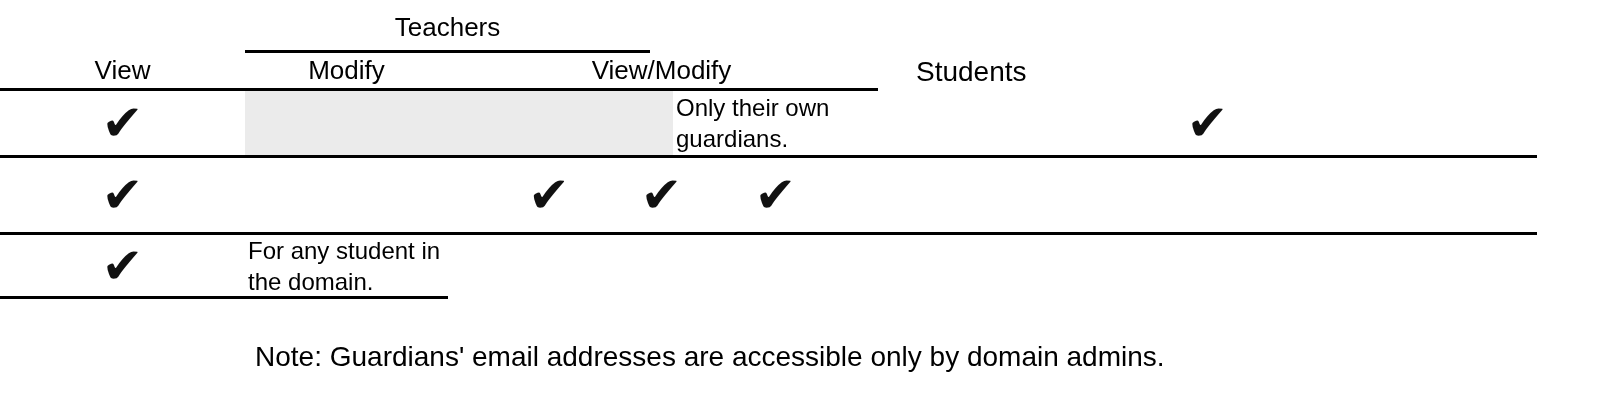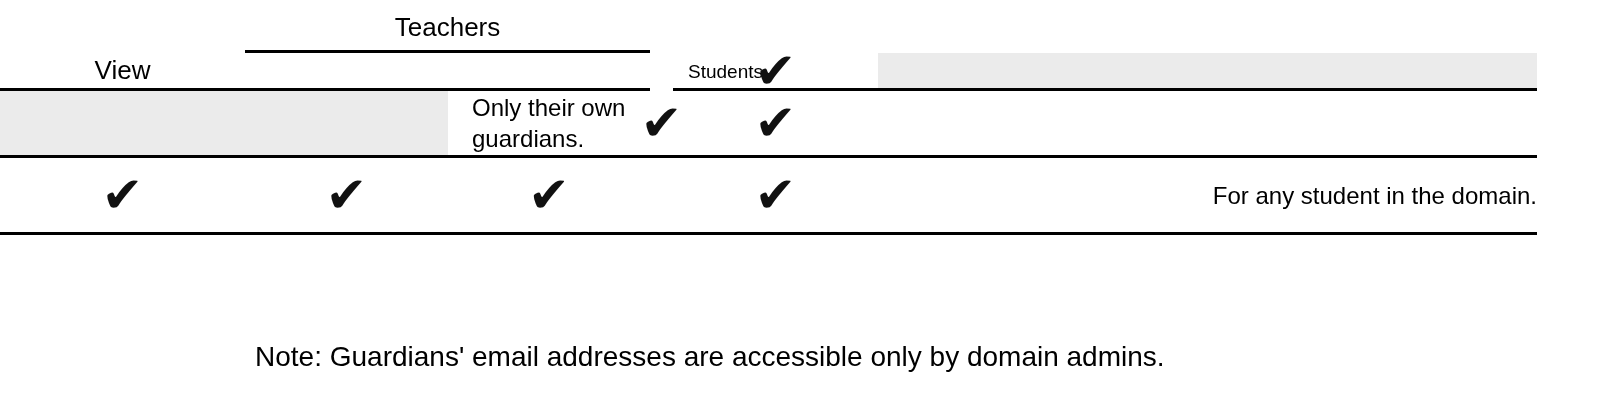--- a/index.html
+++ b/index.html
@@ -29,33 +29,33 @@
     align-items: flex-end;
     padding-bottom: 7px;
     font-size: 26px;
   }
   .col-hdr {
     justify-content: center;
     font-size: 26px;
   }
   .role-cell {
     padding-left: 38px;
-    font-size: 19px;
+    font-size: 28px;
   }
   .check-cell {
     justify-content: center;
     font-family: "DejaVu Sans", sans-serif;
     font-size: 50px;
     line-height: 1;
     color: #111111;
     letter-spacing: 0;
   }
   .shaded { background: #ebebeb; }
   .note-cell {
-    padding-left: 24px;
+    padding-left: 3px;
     font-size: 24px;
     line-height: 31px;
     white-space: pre-line;
     justify-content: flex-end;
   }
   .footnote {
     margin: 42px 0 0 255px;
     font-size: 28px;
   }
   .span2 { grid-column: 2 / span 2; }
@@ -69,21 +69,27 @@
   <div class="cell group-hdr lined span2">
     <span>Teachers</span>
   </div>
   <div class="cell"></div>
   <div class="cell"></div>
 
   <div class="cell"></div>
   <div class="cell col-hdr lined">
     <span>View</span>
   </div>
+  <div class="cell col-hdr lined">
+    <span>Modify</span>
+  </div>
   <div class="cell lined"></div>
+  <div class="cell col-hdr lined">
+    <span>View/Modify</span>
+  </div>
   <div class="cell lined"></div>
 
   <div class="cell role-cell">
     <span>Students</span>
   </div>
   <div class="cell check-cell lined">
     <span>✔</span>
   </div>
   <div class="cell check-cell lined shaded">
     <span></span>

